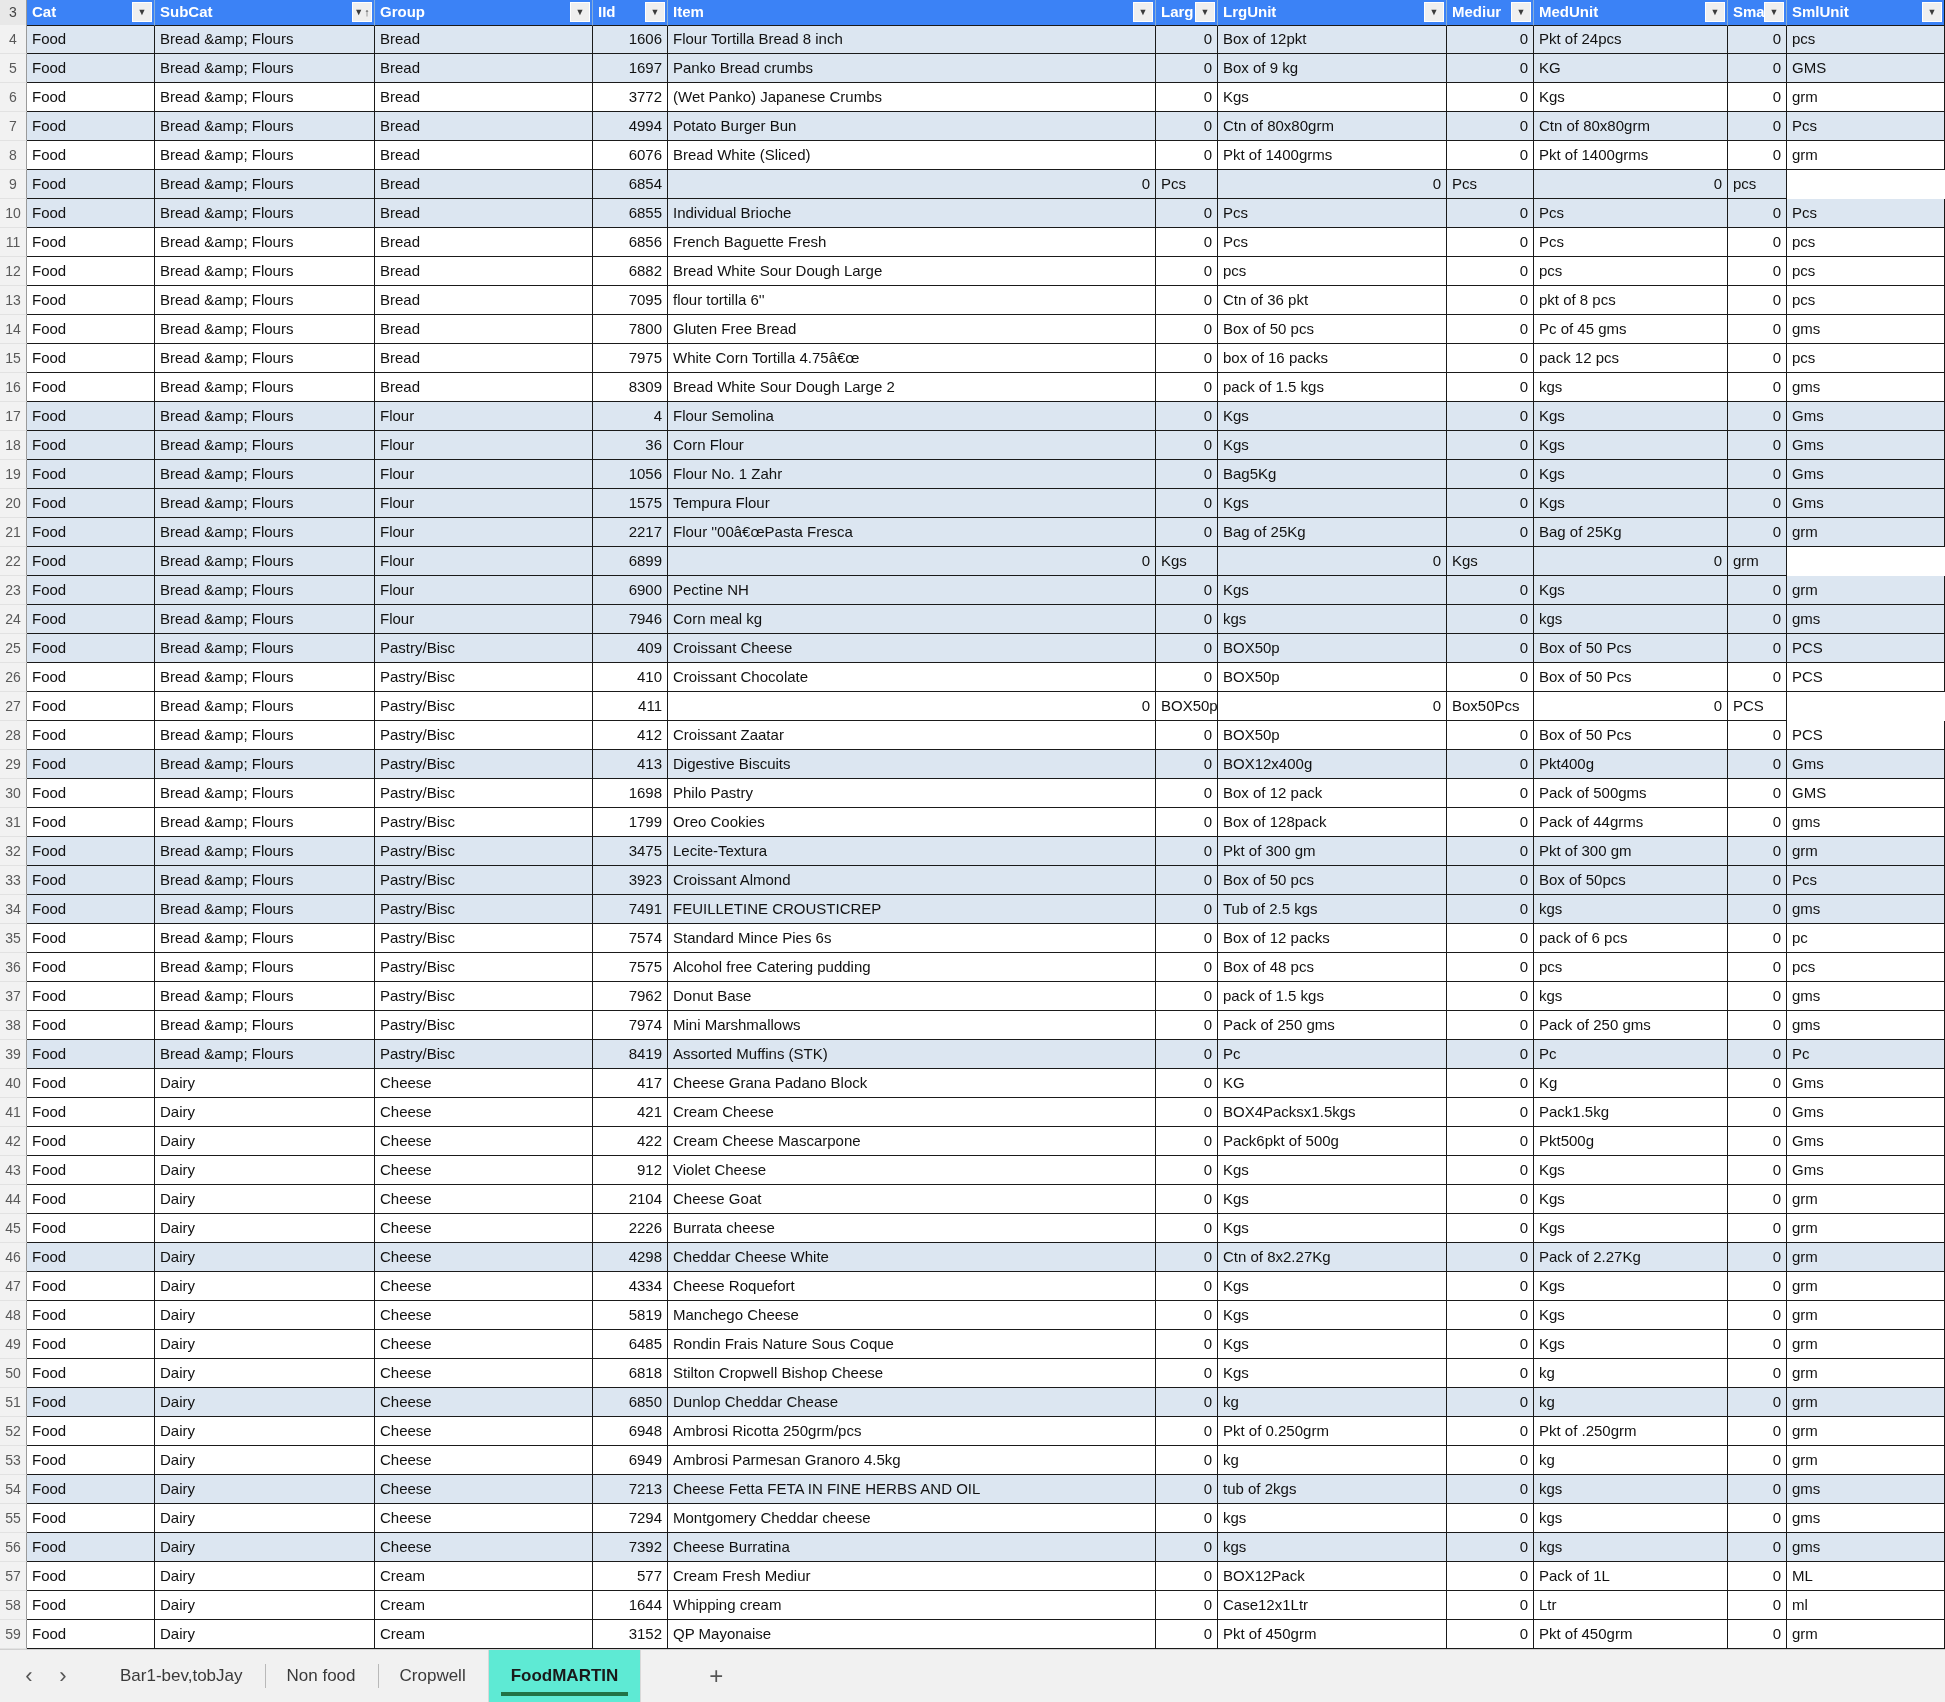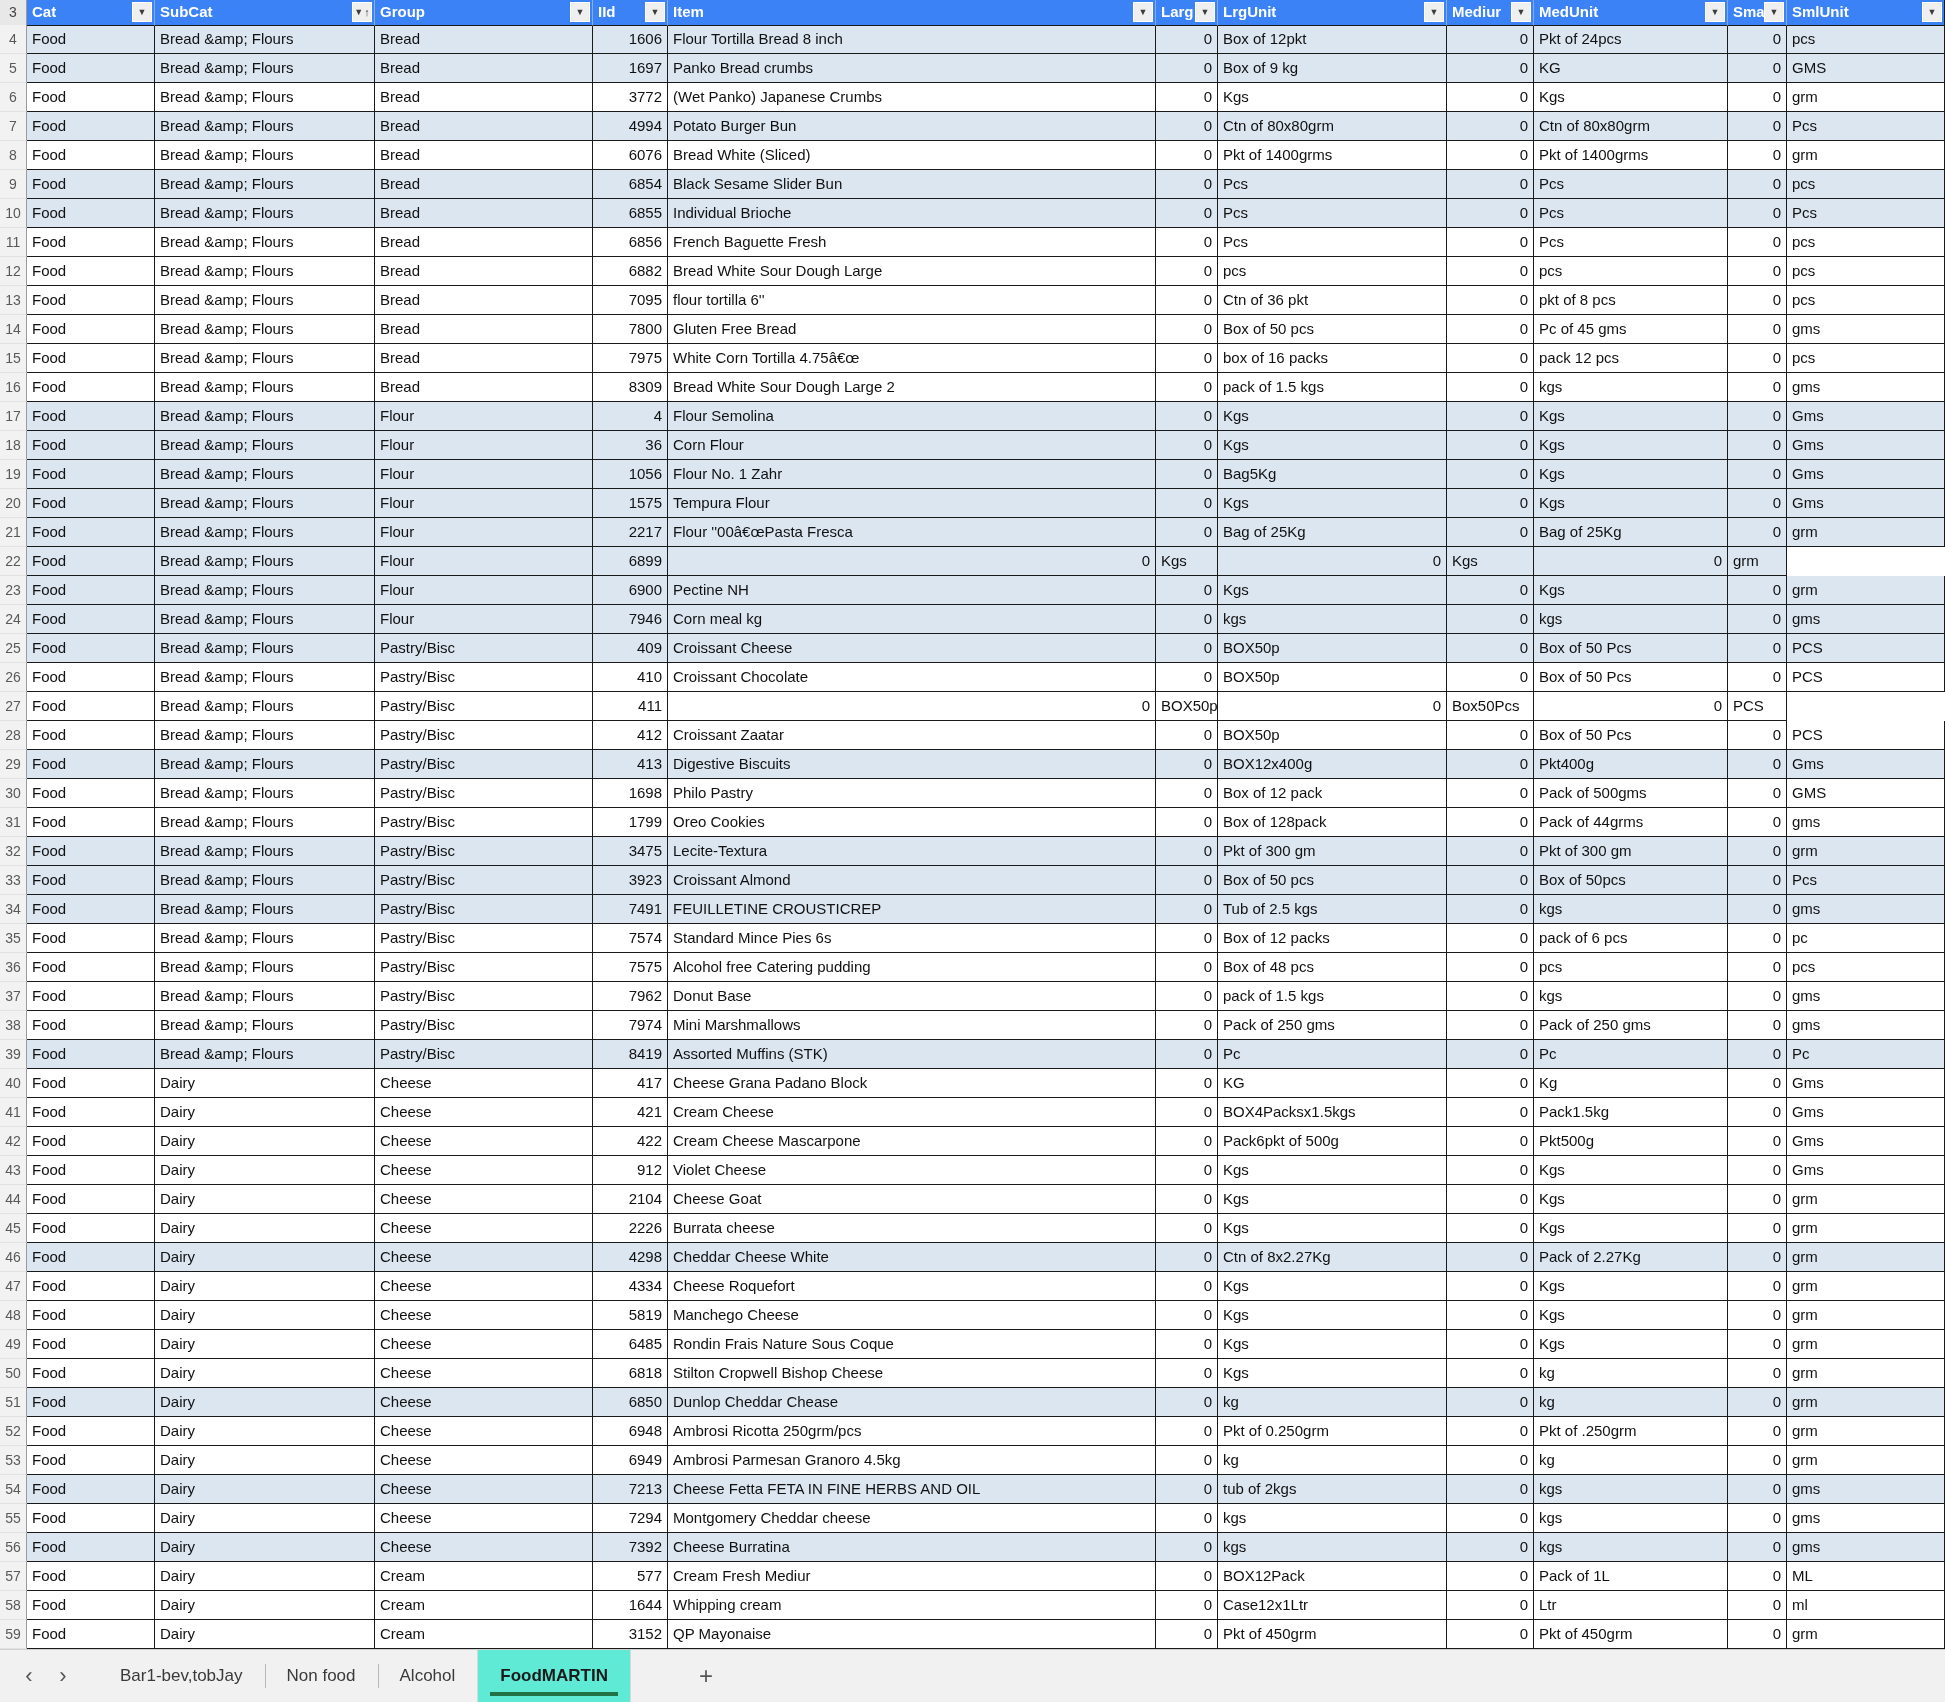--- a/index.html
+++ b/index.html
@@ -158,21 +158,20 @@
           <div class="cell">Pkt of 1400grms</div>
           <div class="cell num">0</div>
           <div class="cell">grm</div>
         </div>
         <div class="grid-row drow shaded">
           <div class="rn">9</div>
           <div class="cell">Food</div>
           <div class="cell">Bread &amp;amp; Flours</div>
           <div class="cell">Bread</div>
           <div class="cell num">6854</div>
-          <div class="cell">Black Sesame Slider Bun</div>
           <div class="cell num">0</div>
           <div class="cell">Pcs</div>
           <div class="cell num">0</div>
           <div class="cell">Pcs</div>
           <div class="cell num">0</div>
           <div class="cell">pcs</div>
         </div>
         <div class="grid-row drow shaded">
           <div class="rn">10</div>
           <div class="cell">Food</div>
@@ -873,18 +872,18 @@
         </div>
       </div>
   </div>
 
   <div class="tabbar">
     <span class="nav-arrow">‹</span>
     <span class="nav-arrow">›</span>
     <div class="tabs" id="tabs-container">
         <div class="tab inactive">Bar1-bev,tobJay</div>
         <div class="tab inactive">Non food</div>
-        <div class="tab inactive">Alcohol</div>
+        <div class="tab inactive">Cropwell</div>
         <div class="tab active">FoodMARTIN</div>
       </div>
     <span class="add-tab">+</span>
   </div>
 </div>
 
 </body></html>

